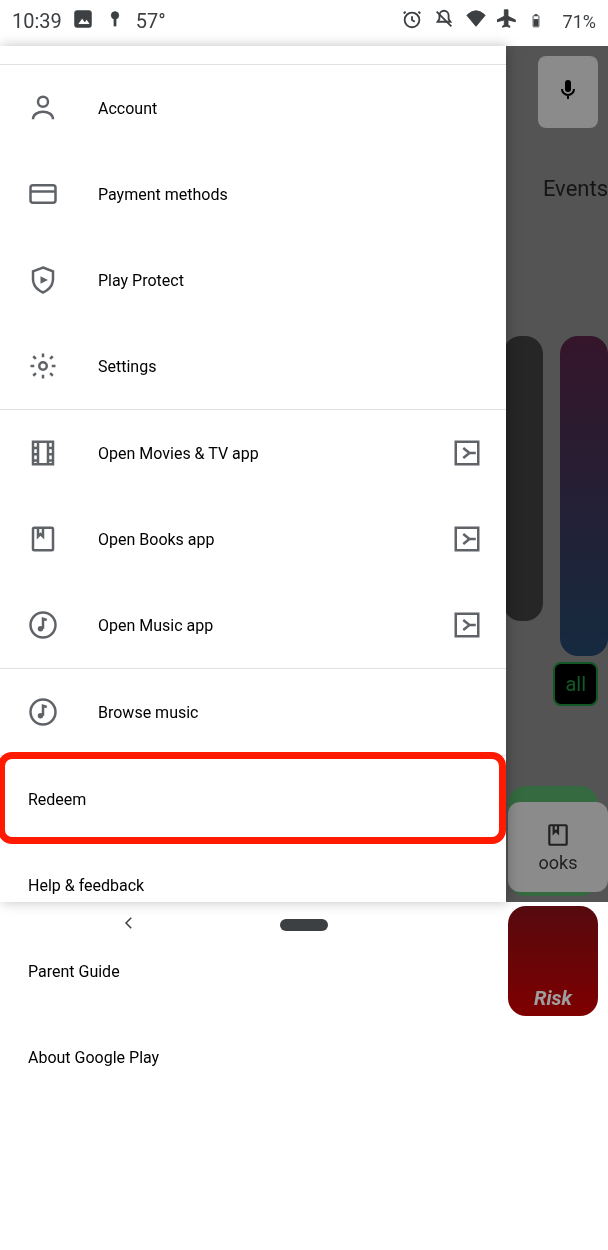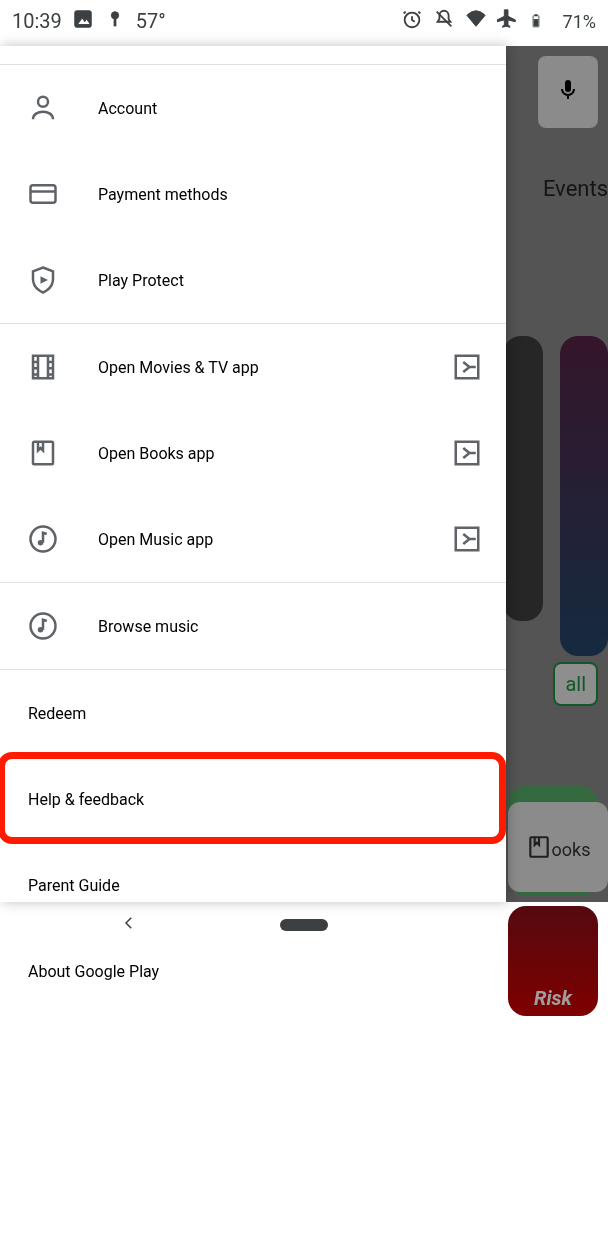--- a/index.html
+++ b/index.html
@@ -17,24 +17,24 @@
   .battery-pct { font-size: 18px; }
 
   
   .content-dim { position: absolute; top: 46px; left: 0; right: 0; bottom: 46px; background: #888; filter: brightness(0.62); }
   .search-card { position: absolute; top: 10px; right: 10px; width: 60px; height: 72px; background: #e0e0e0; border-radius: 8px; display:flex; align-items:center; justify-content:center; }
   .mic-ico svg { width: 24px; height: 24px; fill: #000; }
   .events-tab { position: absolute; top: 130px; right: 0; font-size: 22px; color: #222; }
   .tile { position: absolute; border-radius: 18px; background: #555; }
   .tile1 { top: 290px; right: 65px; width: 40px; height: 285px; background:#3e3e3e; }
   .tile1b { top: 290px; right: 0; width: 48px; height: 320px; background: linear-gradient(#524,#246); }
-  .install-pill { position: absolute; top: 616px; right: 10px; padding: 8px 10px; border: 2px solid #1d8e3e; border-radius: 8px; color: #1d8e3e; font-size: 20px; background:#e5e5e5; }
+  .install-pill { position: absolute; top: 616px; right: 10px; padding: 8px 10px; border: 2px solid #1d8e3e; border-radius: 8px; color: #1d8e3e; font-size: 20px; background:#000000; }
   .tile2 { top: 740px; right: 10px; width: 90px; height: 110px; background:#5a6; }
   .tile3 { top: 860px; right: 10px; width: 90px; height: 110px; background: linear-gradient(#8a1018,#c00); display:flex; align-items:flex-end; justify-content:center; color:#fff; font-weight:bold; font-style:italic; font-size:20px; padding-bottom:6px;}
-  .books-card { position: absolute; bottom: 10px; right: 0; width: 100px; height: 90px; background:#e0e0e0; border-radius: 12px; display:flex; flex-direction:row; align-items:center; justify-content:center; color:#333; }
+  .books-card { position: absolute; bottom: 10px; right: 0; width: 100px; height: 90px; background:#e0e0e0; border-radius: 12px; display:flex; flex-direction:column; align-items:center; justify-content:center; color:#333; }
   .books-card svg { width:26px; height:26px; fill:none; stroke:#333; stroke-width:2; }
   .books-card span { font-size:18px; margin-top:4px; }
 
   
   .drawer { position: absolute; top: 46px; left: 0; width: 506px; bottom: 46px; background: #fff; box-shadow: 2px 0 12px rgba(0,0,0,.25); }
   .divider { height: 1px; background: #e1e1e1; }
   .row { display: flex; align-items: center; height: 86px; padding-left: 28px; padding-right: 24px; }
   .row .icon { width: 30px; height: 30px; display:flex; align-items:center; justify-content:center; }
   .row .icon svg { width: 30px; height: 30px; fill: none; stroke: #5f6368; stroke-width: 2; }
   .row .label { margin-left: 40px; font-size: 16px; color: #000000; flex: 1; }
@@ -146,20 +146,29 @@
     <div class="row">
       <span class="icon">
           <svg viewBox="0 0 24 24">
             <path d="M12 2l8 3v6c0 5-3.5 9-8 11-4.5-2-8-6-8-11V5l8-3z"></path>
             <polygon points="10,9 16,12 10,15" fill="#5f6368" stroke="none"></polygon>
           </svg>
         </span>
       <span class="label">Play Protect</span>
     </div>
 
+    <div class="row">
+      <span class="icon">
+          <svg viewBox="0 0 24 24">
+            <circle cx="12" cy="12" r="3"></circle>
+            <path d="M12 2v3M12 19v3M4.2 4.2l2.1 2.1M17.7 17.7l2.1 2.1M2 12h3M19 12h3M4.2 19.8l2.1-2.1M17.7 6.3l2.1-2.1"></path>
+          </svg>
+        </span>
+      <span class="label">Settings</span>
+    </div>
 
     <div class="divider"></div>
 
     <div class="row">
       <span class="icon">
           <svg viewBox="0 0 24 24">
             <rect x="4" y="3" width="16" height="18"></rect>
             <path d="M8 3v18M16 3v18M4 8h4M4 13h4M4 18h4M16 8h4M16 13h4M16 18h4"></path>
           </svg>
         </span>

